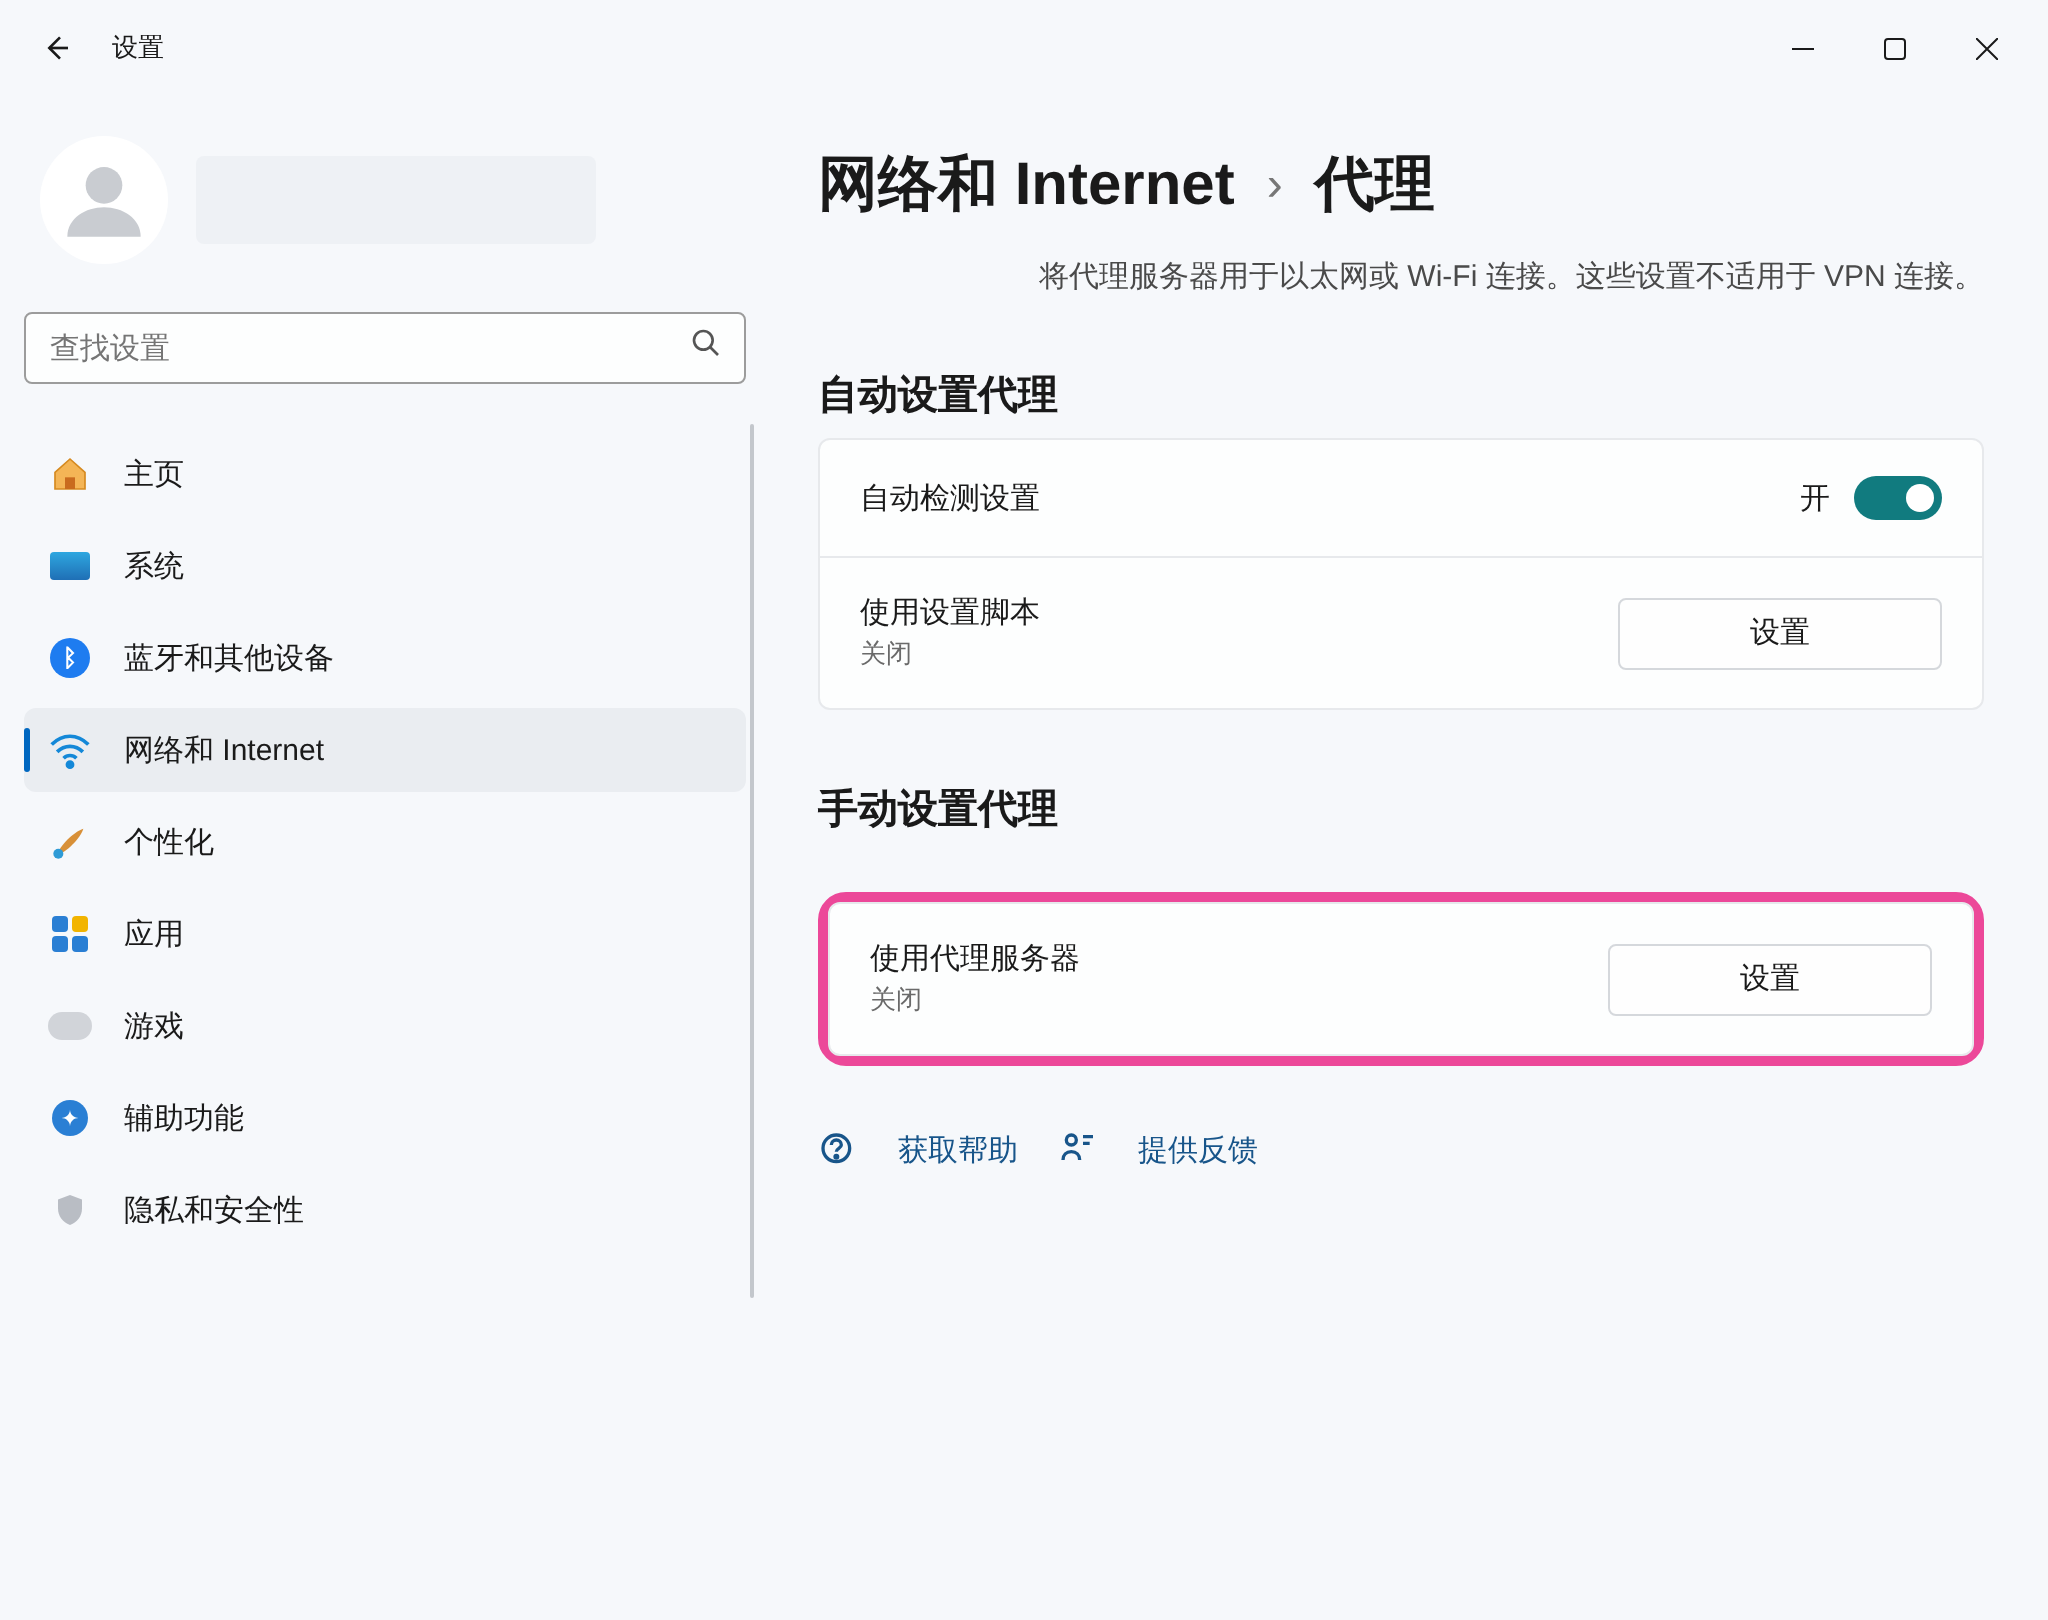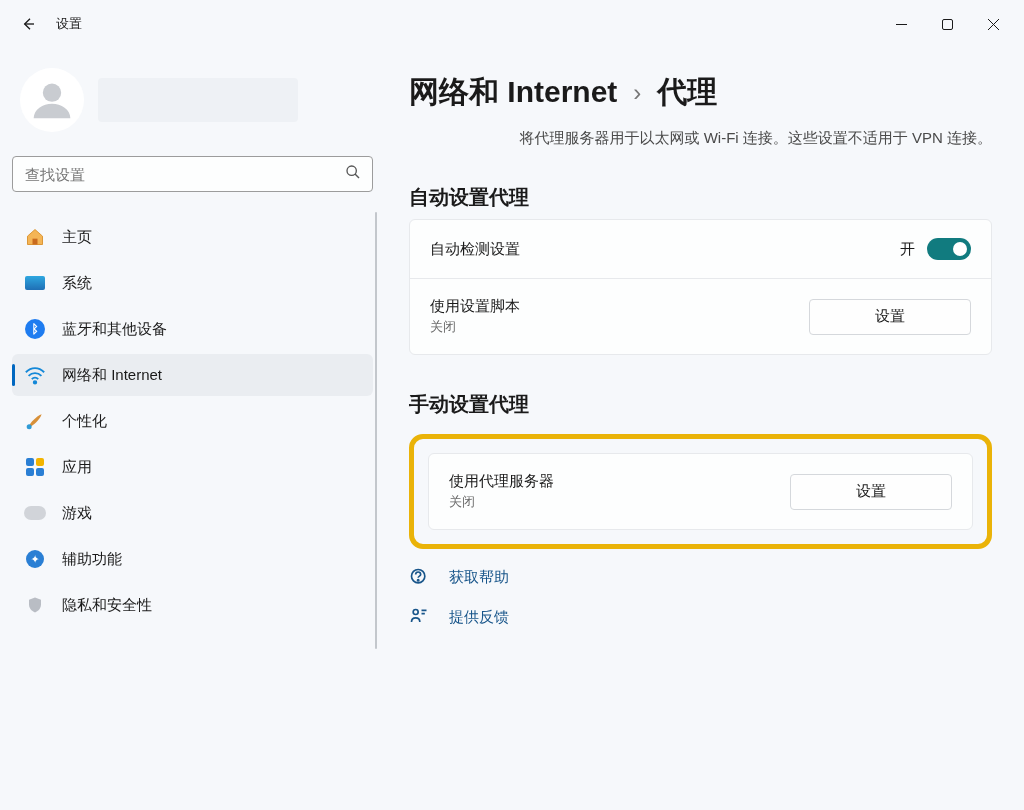--- a/index.html
+++ b/index.html
@@ -50,23 +50,23 @@
     .row .primary { font-size:15px; }
     .row .secondary { font-size:13px; color:#6a6a6a; margin-top:2px; }
     .row .state { font-size:15px; margin-right:8px; }
 
     .toggle { width:44px; height:22px; border-radius:22px; position:relative; }
     .toggle.on { background:#117b7f; }
     .toggle .knob { position:absolute; width:14px; height:14px; border-radius:50%; background:#fff; top:4px; right:4px; }
 
     .btn { min-width:162px; height:36px; border:1px solid #d5d8dc; border-radius:4px; background:#fefefe; display:flex; align-items:center; justify-content:center; font-size:15px; }
 
-    .highlight-box { border:5px solid #eab308; border-radius:14px; padding:14px; margin-top:8px; }
-
-    .footer-links { margin-top:18px; display:flex; flex-direction:column; gap:20px; }
+    .highlight-box { border:5px solid #ec4899; border-radius:14px; margin-top:20px; }
+
+    .footer-links { margin-top:32px; display:flex; flex-direction:row; gap:20px; }
     .flink { display:flex; align-items:center; gap:20px; font-size:15px; color:#18558a; }
     .flink .ficon { width:20px; height:20px; display:flex; align-items:center; justify-content:center; }
 
     
     .ic-home{ width:20px;height:20px; }
     .ic-system{ width:20px;height:14px;background:linear-gradient(#2ea7e0,#1f6fb5);border-radius:2px; }
     .ic-bt{ width:20px;height:20px;background:#1e7cf0;border-radius:50%;display:flex;align-items:center;justify-content:center;color:#fff;font-size:12px;font-weight:bold; }
     .ic-wifi svg{ width:22px;height:22px; }
     .ic-brush svg{ width:20px;height:20px; }
     .ic-apps{ width:18px;height:18px;display:grid;grid-template-columns:1fr 1fr;grid-template-rows:1fr 1fr;gap:2px; }

